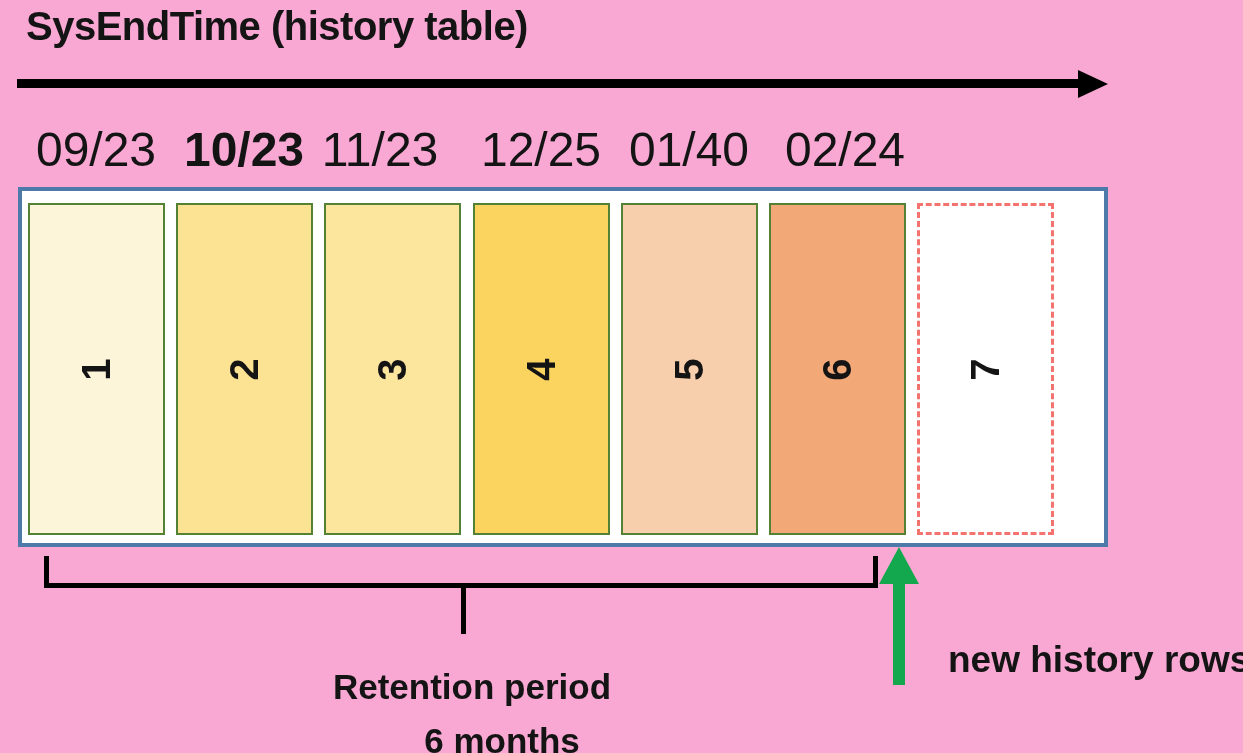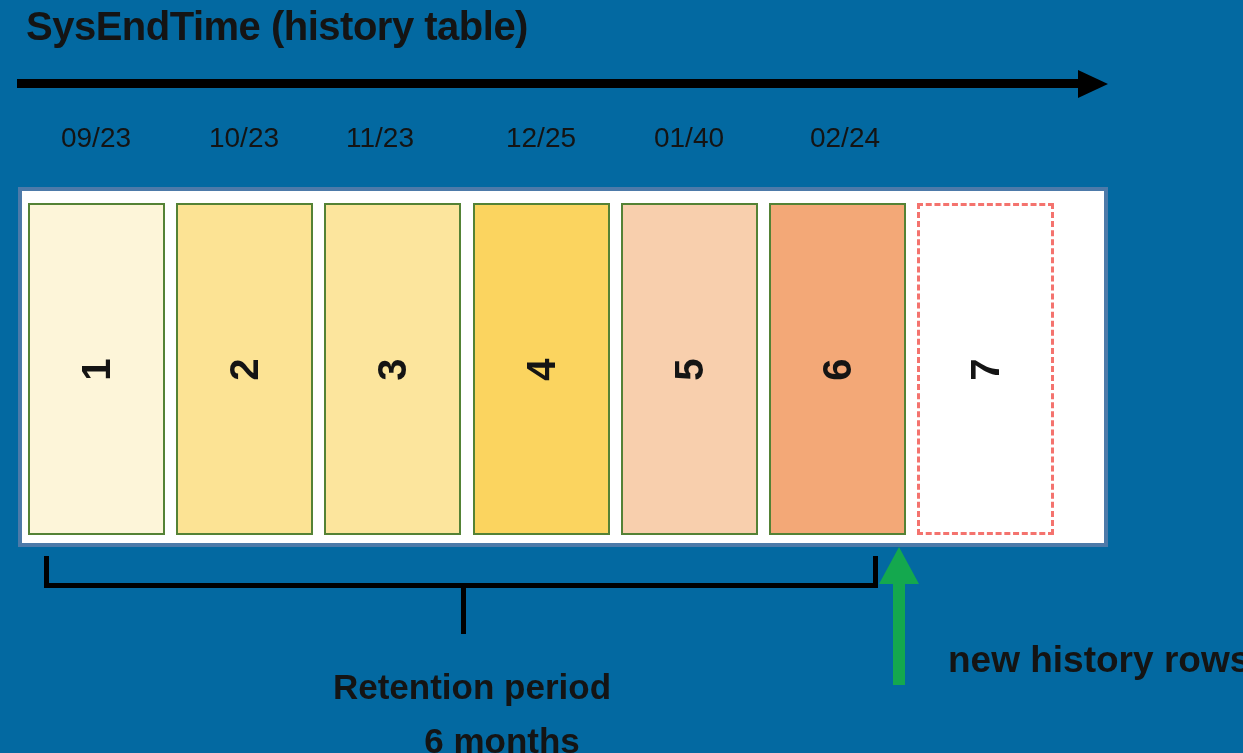--- a/index.html
+++ b/index.html
@@ -1,40 +1,40 @@
 <!DOCTYPE html>
 <html><head>
 <meta charset="utf-8">
 <style>
   html,body { margin:0; padding:0; background:#ffffff; }
   .canvas {
     position:relative;
     width:1243px; height:753px;
-    background:#0369a1;
+    background:#f9a8d4;
     font-family:"Liberation Sans", sans-serif;
     color:#141414;
     overflow:hidden;
   }
   .title {
     position:absolute; left:26px; top:4px;
     font-size:40px; font-weight:bold; letter-spacing:-0.5px;
     white-space:nowrap;
   }
   
   .tl-line { position:absolute; left:17px; top:79px; width:1063px; height:9px; background:var(--black); }
   .tl-head {
     position:absolute; left:1078px; top:70px; width:0; height:0;
     border-left:30px solid var(--black);
     border-top:14px solid transparent;
     border-bottom:14px solid transparent;
   }
   
   .date {
     position:absolute; top:122px; width:160px;
-    text-align:center; font-size:28px; white-space:nowrap;
+    text-align:center; font-size:48px; white-space:nowrap;
   }
   
   .box {
     position:absolute; left:18px; top:187px;
     width:1082px; height:352px;
     border:4px solid var(--blue);
     background:#ffffff;
   }
   
   .partition {
@@ -82,21 +82,21 @@
 
 <div class="canvas" style="--blue: #4d7aa9; --green: #548235; --salmon: #f4736e; --arrowgreen: #14a84e; --black: #000000;">
 
   <div class="title">SysEndTime (history table)</div>
 
   <div class="tl-line"></div>
   <div class="tl-head"></div>
 
   <div id="dates">
       <div class="date" style="left: 16px;">09/23</div>
-      <div class="date" style="left: 164px;">10/23</div>
+      <div class="date" style="left: 164px; font-weight: bold;">10/23</div>
       <div class="date" style="left: 300px;">11/23</div>
       <div class="date" style="left: 461px;">12/25</div>
       <div class="date" style="left: 609px;">01/40</div>
       <div class="date" style="left: 765px;">02/24</div>
     </div>
 
   <div class="box"></div>
 
   <div id="partitions">
       <div class="partition" style="left: 28px; background: rgb(253, 245, 217);">

